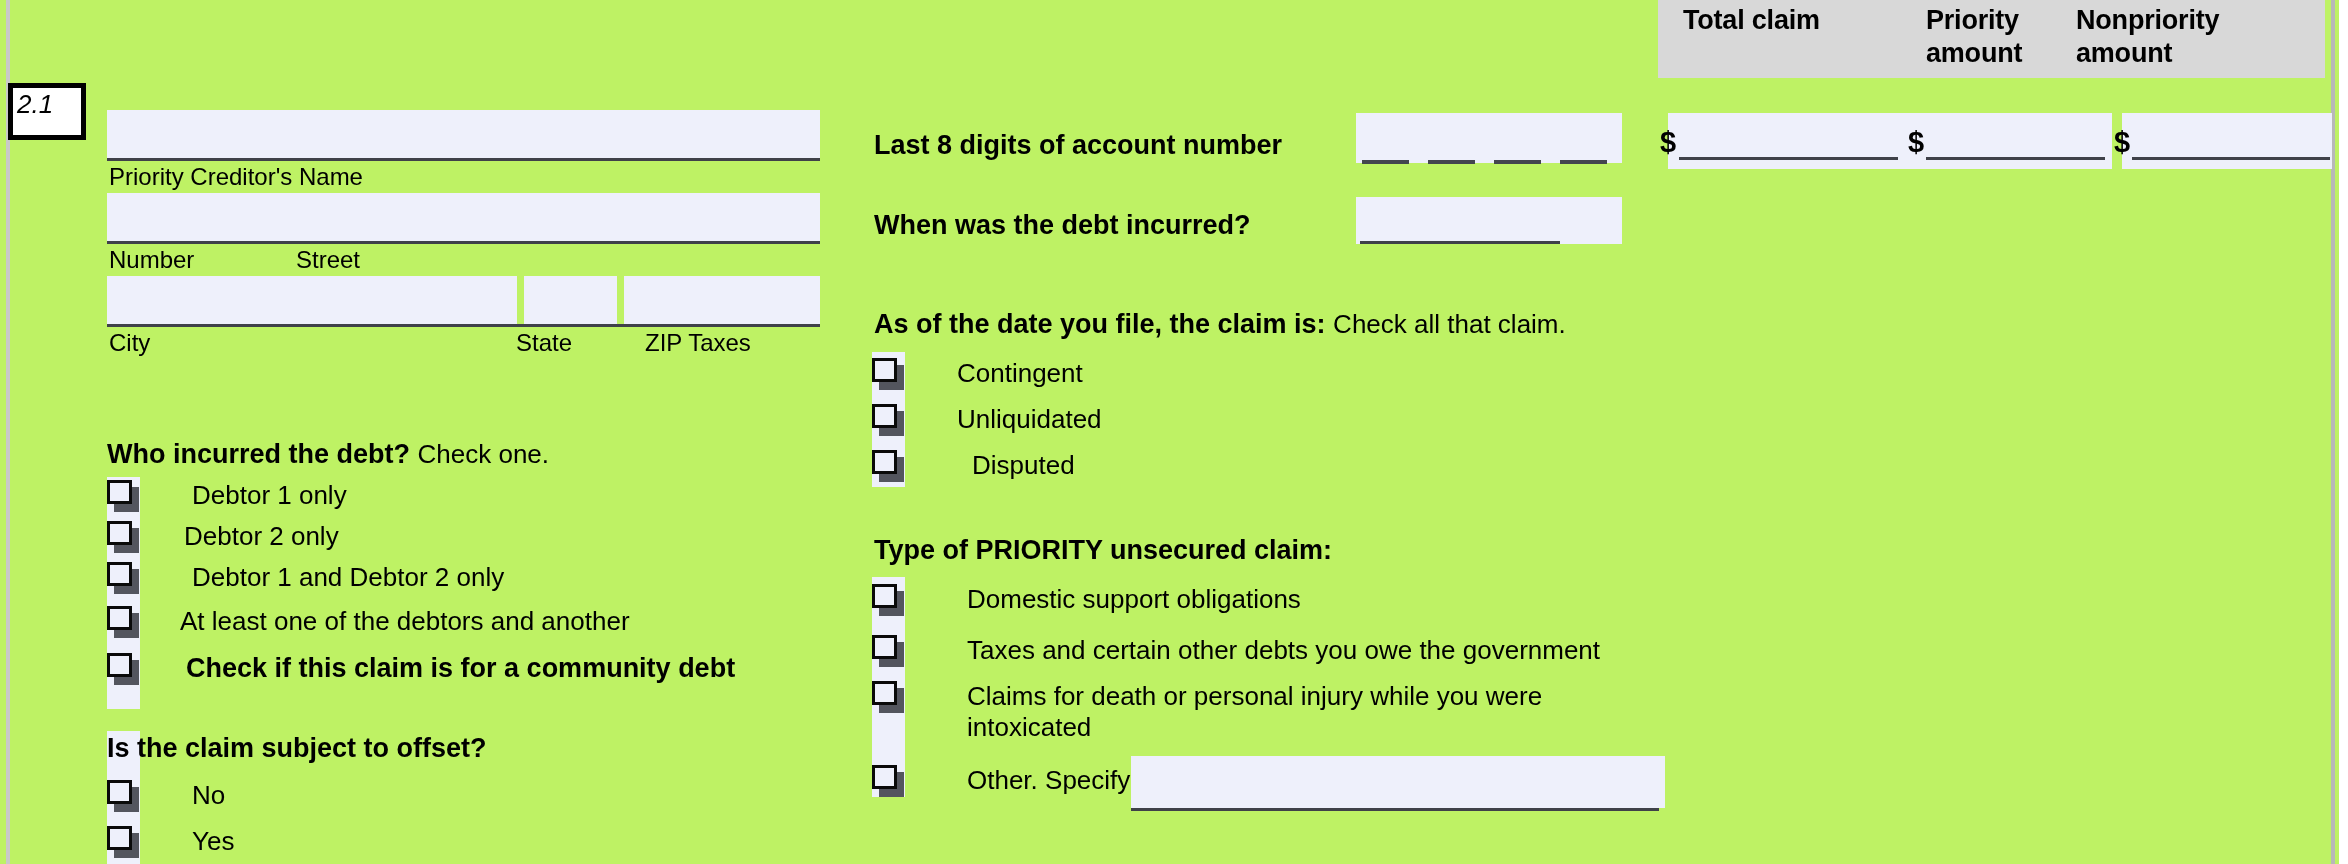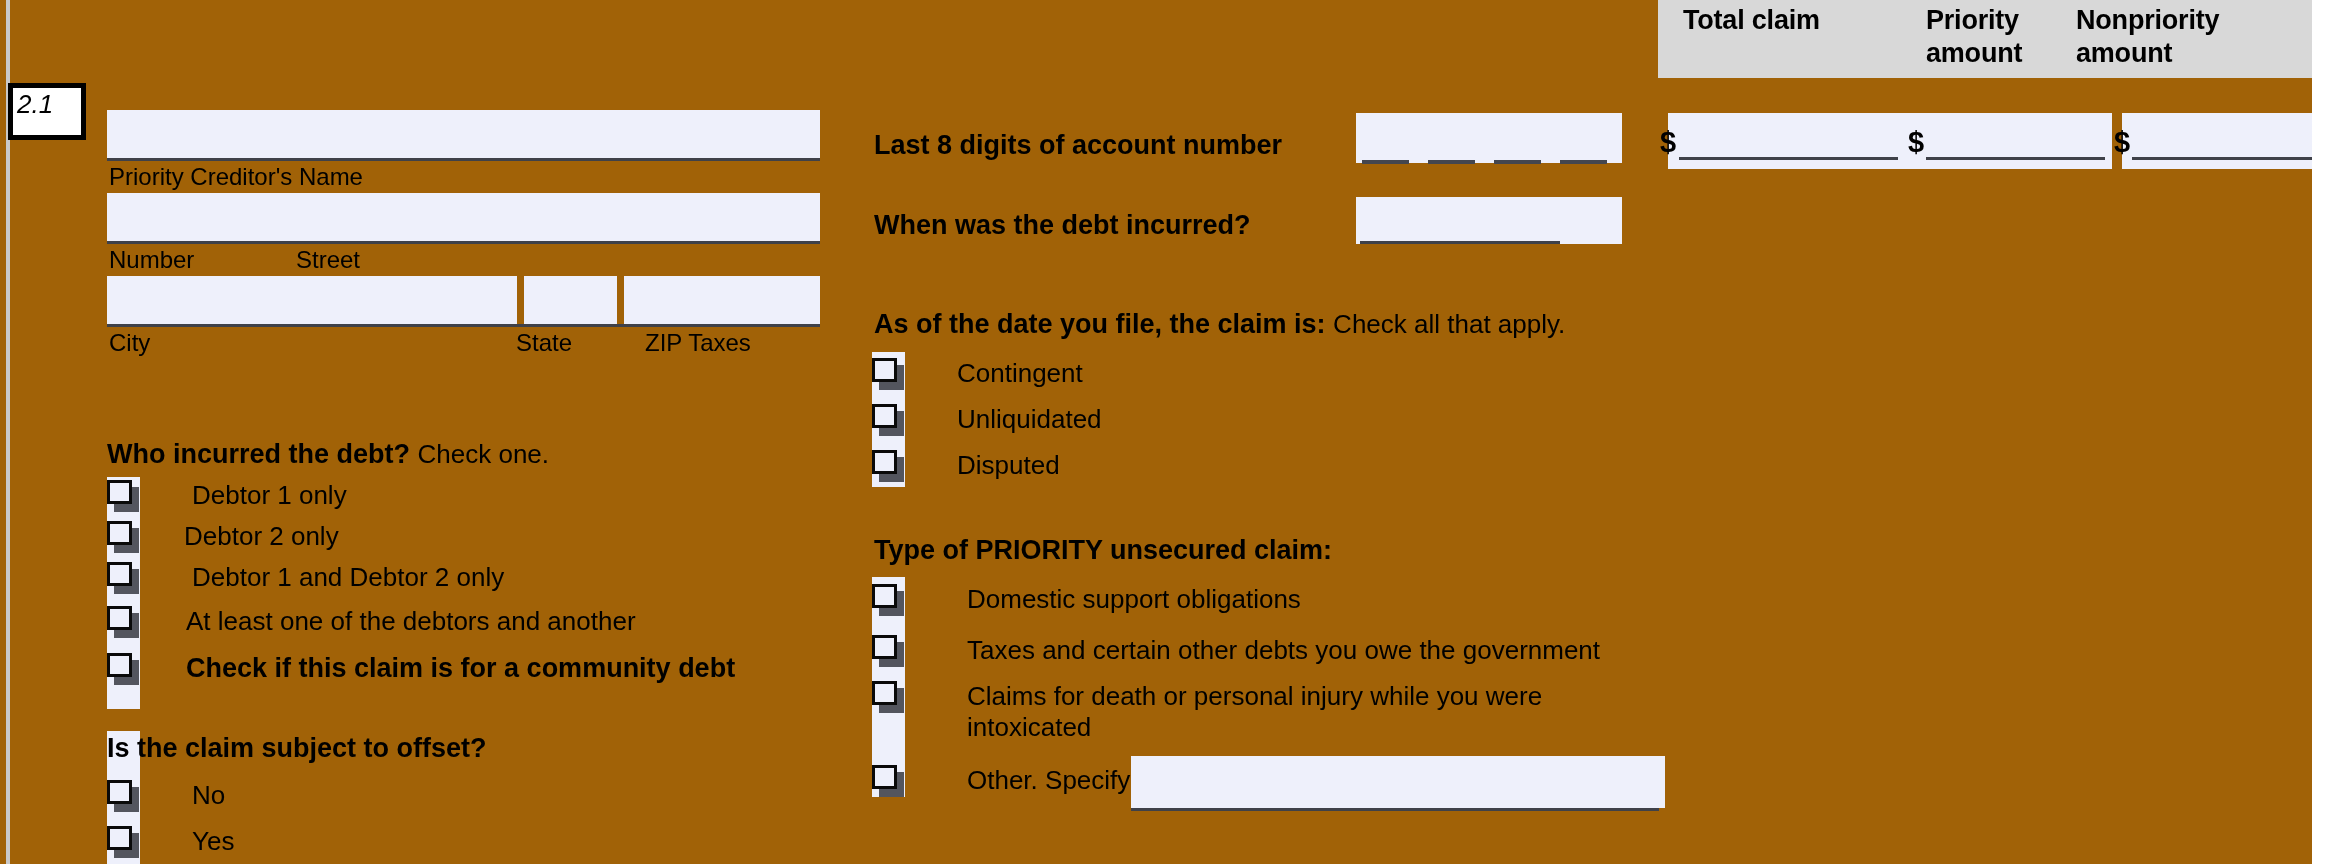--- a/index.html
+++ b/index.html
@@ -9,22 +9,23 @@
     background: #ffffff;
   }
   body {
     font-family: "Liberation Sans", sans-serif;
     color: #000000;
   }
   #page {
     position: relative;
     width: 2312px;
     height: 864px;
-    background: #a16207;
+    background: #bef264;
     overflow: hidden;
+    padding-left: 27px;
   }
 
   
   .vrule-left {
     position: absolute;
     left: 6px; top: 0;
     width: 4px; height: 864px;
     background: #c9c9c9;
   }
   .vrule-right {
@@ -262,21 +263,21 @@
       <span class="checkbox"></span>
     </span>
     <span class="cblabel" style="margin-left:22px;">Debtor 1 and Debtor 2 only</span>
   </div>
 
   <div class="cbrow" style="left:107px; top:606px;">
     <span class="cbwrap">
       <span class="shadow"></span>
       <span class="checkbox"></span>
     </span>
-    <span class="cblabel" style="margin-left:16px;">At least one of the debtors and another</span>
+    <span class="cblabel" style="margin-left:10px;">At least one of the debtors and another</span>
   </div>
 
   <div class="cbrow" style="left:107px; top:653px;">
     <span class="cbwrap">
       <span class="shadow"></span>
       <span class="checkbox"></span>
     </span>
     <span class="cblabel bold" style="margin-left:16px;">Check if this claim is for a community debt</span>
   </div>
 
@@ -309,21 +310,21 @@
     <span class="digit-blank"></span>
     <span class="digit-blank"></span>
   </div>
 
   <div class="q-head" style="left:874px; top:212px;">When was the debt incurred?</div>
   <div class="field" style="left:1356px; top:197px; width:266px; height:47px;"></div>
   <div class="ulrule" style="left:1360px; top:241px; width:200px;"></div>
 
   <div class="q-head" style="left:874px; top:311px;">
     <span>As of the date you file, the claim is:</span>
-    <span class="sub">Check all that apply.</span>
+    <span class="sub">Check all that claim.</span>
   </div>
 
   <div class="cbhl" style="left:872px; top:352px; width:33px; height:135px;"></div>
 
   <div class="cbrow" style="left:872px; top:358px;">
     <span class="cbwrap">
       <span class="shadow"></span>
       <span class="checkbox"></span>
     </span>
     <span class="cblabel" style="margin-left:22px;">Contingent</span>
@@ -335,21 +336,21 @@
       <span class="checkbox"></span>
     </span>
     <span class="cblabel" style="margin-left:22px;">Unliquidated</span>
   </div>
 
   <div class="cbrow" style="left:872px; top:450px;">
     <span class="cbwrap">
       <span class="shadow"></span>
       <span class="checkbox"></span>
     </span>
-    <span class="cblabel" style="margin-left:22px;">Disputed</span>
+    <span class="cblabel" style="margin-left:37px;">Disputed</span>
   </div>
 
   <div class="q-head" style="left:874px; top:537px;">Type of PRIORITY unsecured claim:</div>
 
   <div class="cbhl" style="left:872px; top:577px; width:33px; height:220px;"></div>
 
   <div class="cbrow" style="left:872px; top:584px;">
     <span class="cbwrap">
       <span class="shadow"></span>
       <span class="checkbox"></span>

